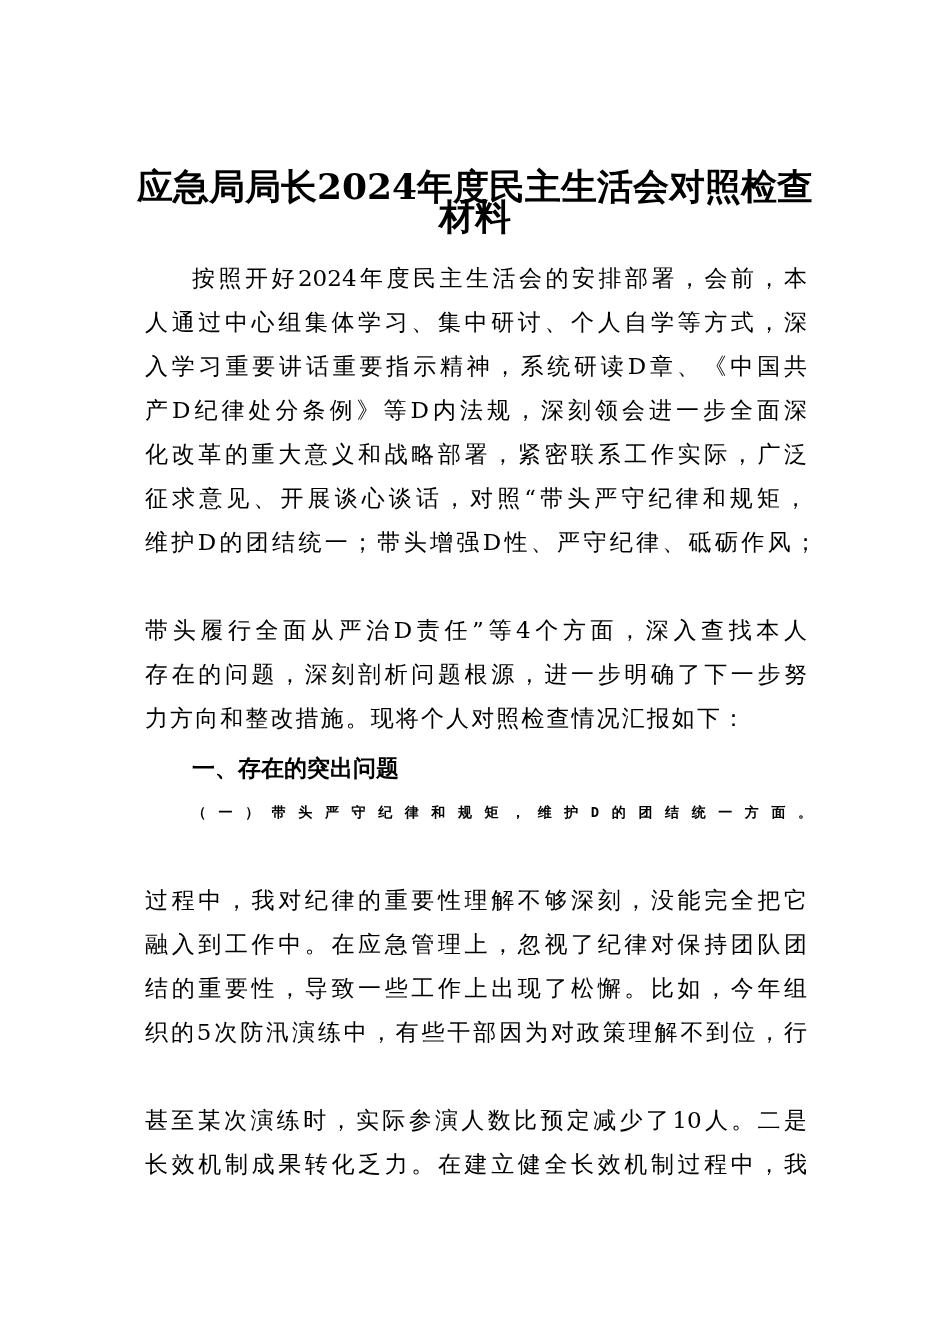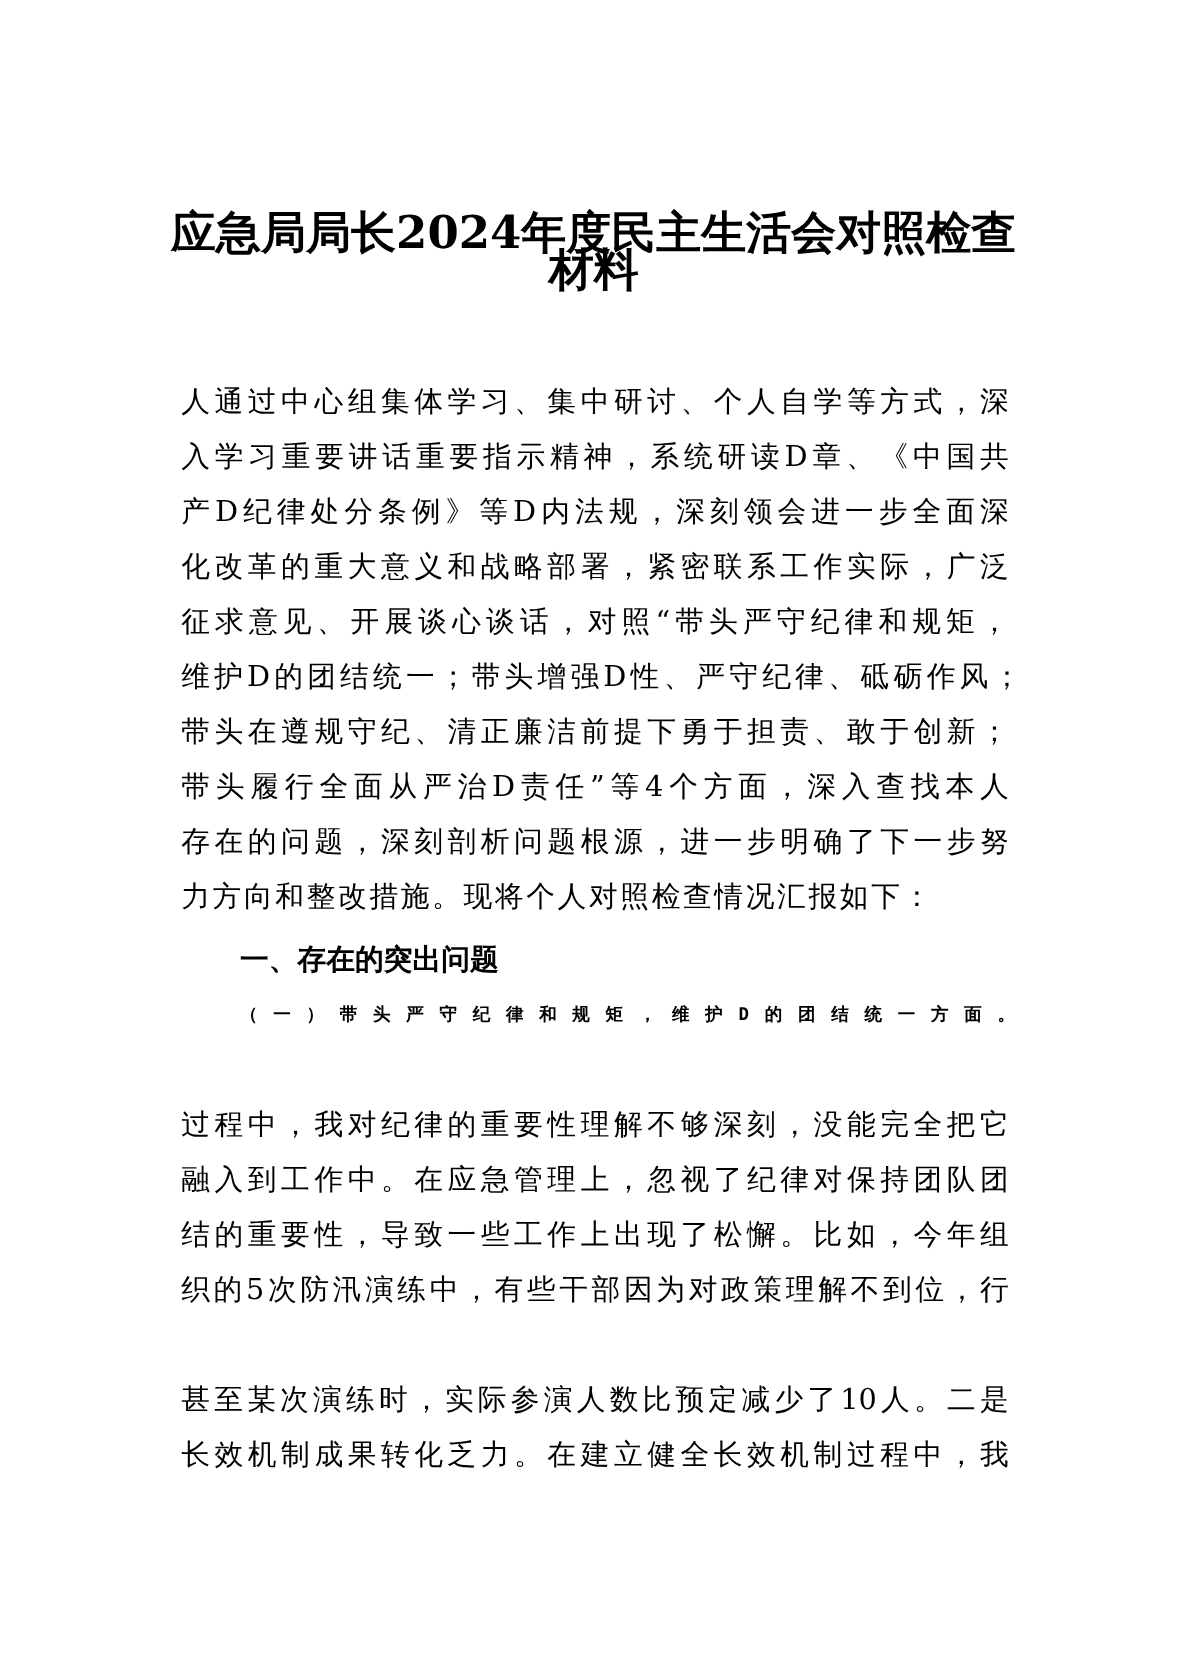--- a/index.html
+++ b/index.html
@@ -34,27 +34,27 @@
       text-align: justify; text-align-last: justify;
     }
   </style>
 </head>
 <body>
 
 <div class="page">
   <div class="title l1">应急局局长2024年度民主生活会对照检查</div>
   <div class="title l2">材料</div>
 
+  <div class="line indent" style="top:263px">按照开好2024年度民主生活会的安排部署，会前，本</div>
   <div class="line" style="top:307px">人通过中心组集体学习、集中研讨、个人自学等方式，深</div>
   <div class="line" style="top:351px">入学习重要讲话重要指示精神，系统研读D章、《中国共</div>
   <div class="line" style="top:395px">产D纪律处分条例》等D内法规，深刻领会进一步全面深</div>
   <div class="line" style="top:439px">化改革的重大意义和战略部署，紧密联系工作实际，广泛</div>
   <div class="line" style="top:483px">征求意见、开展谈心谈话，对照“带头严守纪律和规矩，</div>
   <div class="line" style="top:527px; width:672px">维护D的团结统一；带头增强D性、严守纪律、砥砺作风；</div>
-  <div class="line" style="top:571px">带头在遵规守纪、清正廉洁前提下勇于担责、敢于创新；</div>
   <div class="line" style="top:615px">带头履行全面从严治D责任”等4个方面，深入查找本人</div>
   <div class="line" style="top:659px">存在的问题，深刻剖析问题根源，进一步明确了下一步努</div>
   <div class="line last" style="top:703px; width:600px; text-align-last: justify;">力方向和整改措施。现将个人对照检查情况汇报如下：</div>
 
   <div class="heading1" style="top:753px">一、存在的突出问题</div>
   <div class="heading2" style="top:797px">（一）带头严守纪律和规矩，维护D的团结统一方面。</div>
 
   <div class="line" style="top:885px">过程中，我对纪律的重要性理解不够深刻，没能完全把它</div>
   <div class="line" style="top:929px">融入到工作中。在应急管理上，忽视了纪律对保持团队团</div>
   <div class="line" style="top:973px">结的重要性，导致一些工作上出现了松懈。比如，今年组</div>

